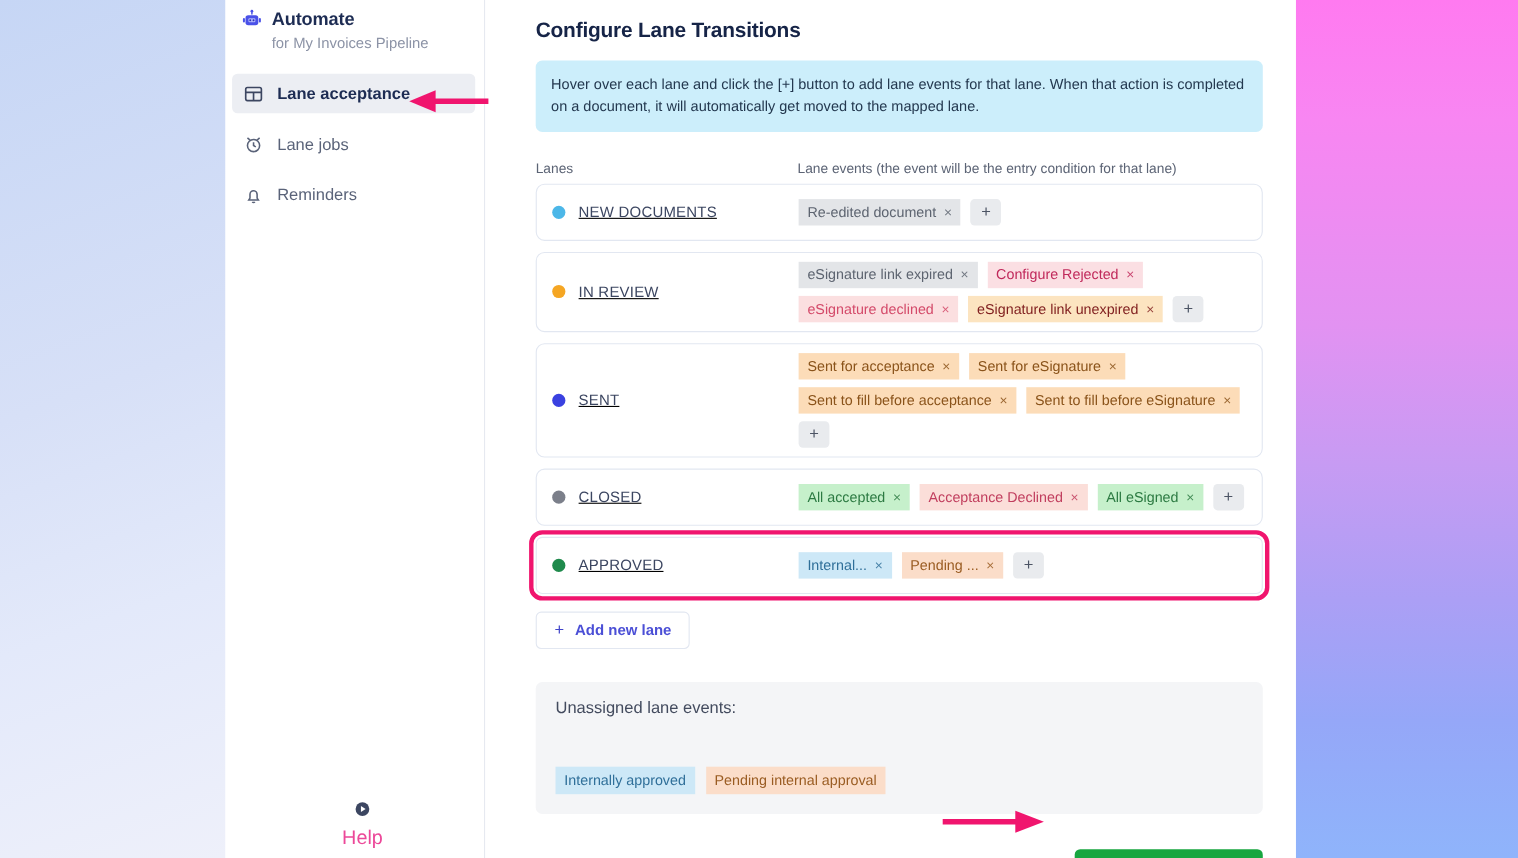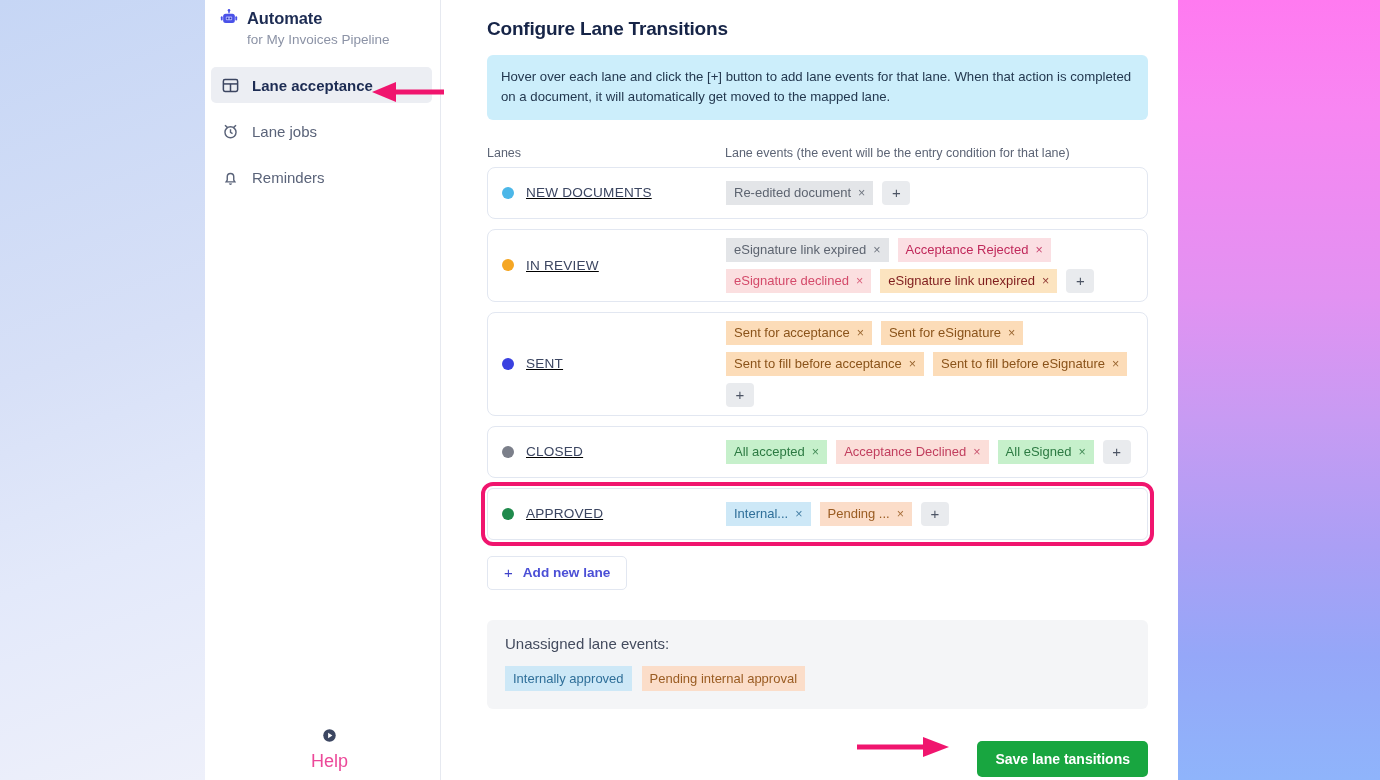--- a/index.html
+++ b/index.html
@@ -155,21 +155,21 @@
   .add-lane-btn .plus { font-size: 15px; font-weight: normal; color: #3f43c9; }
 
   .unassigned {
     margin-top: 30px;
     background: #f4f5f7; border-radius: 6px;
     padding: 15px 16px 18px 18px;
     min-height: 86px;
   }
   .unassigned-label { font-size: 15px; color: #434b5e; margin-bottom: 14px; }
   .unassigned-tags { display: flex; gap: 10px; flex-wrap: wrap; }
-  .unassigned-tags .tag { height: 25px; }
+  .unassigned-tags .tag { height: 25px; margin-top: 31px; }
 
   .save-row {
     display: flex; justify-content: flex-end; align-items: center;
     margin-top: 32px;
   }
   .save-btn {
     background: #18a640; color: #fff;
     border: none; border-radius: 5px;
     height: 36px; padding: 0 18px;
     font-size: 14px; font-weight: bold;
@@ -288,21 +288,21 @@
       <div class="lane-left">
         <span class="dot" style="background:#f5a623"></span>
         <span class="lane-name">IN REVIEW</span>
       </div>
       <div class="lane-events">
         <span class="tag gray">
           <span>eSignature link expired</span>
           <span class="x">×</span>
         </span>
         <span class="tag red">
-          <span>Acceptance Rejected</span>
+          <span>Configure Rejected</span>
           <span class="x">×</span>
         </span>
         <span class="tag pink">
           <span>eSignature declined</span>
           <span class="x">×</span>
         </span>
         <span class="tag amber">
           <span>eSignature link unexpired</span>
           <span class="x">×</span>
         </span>

